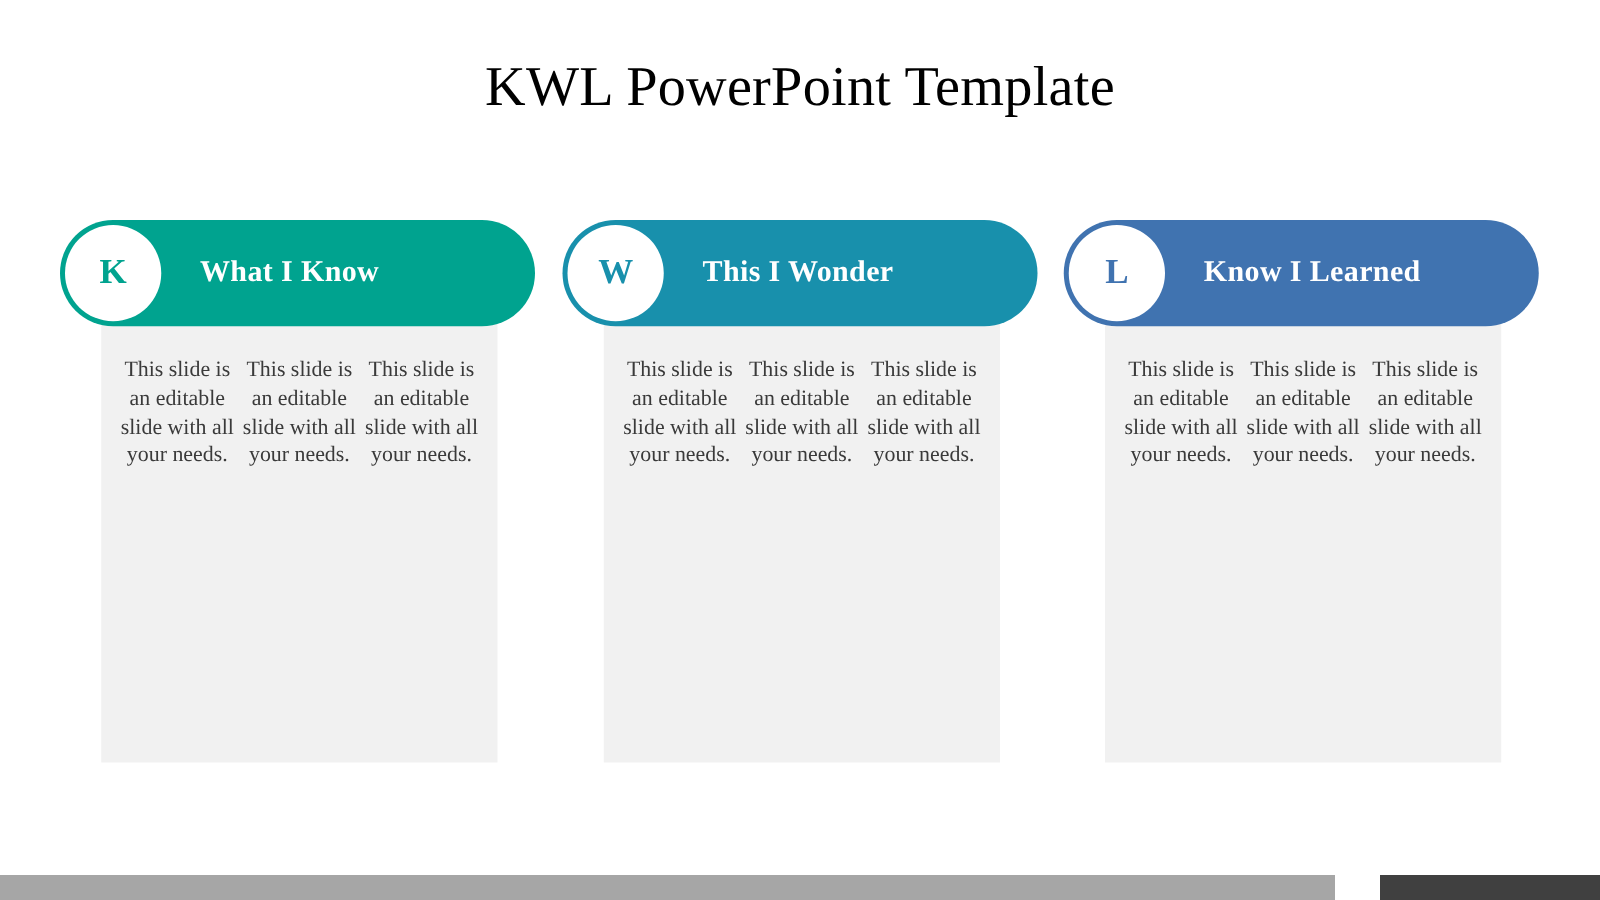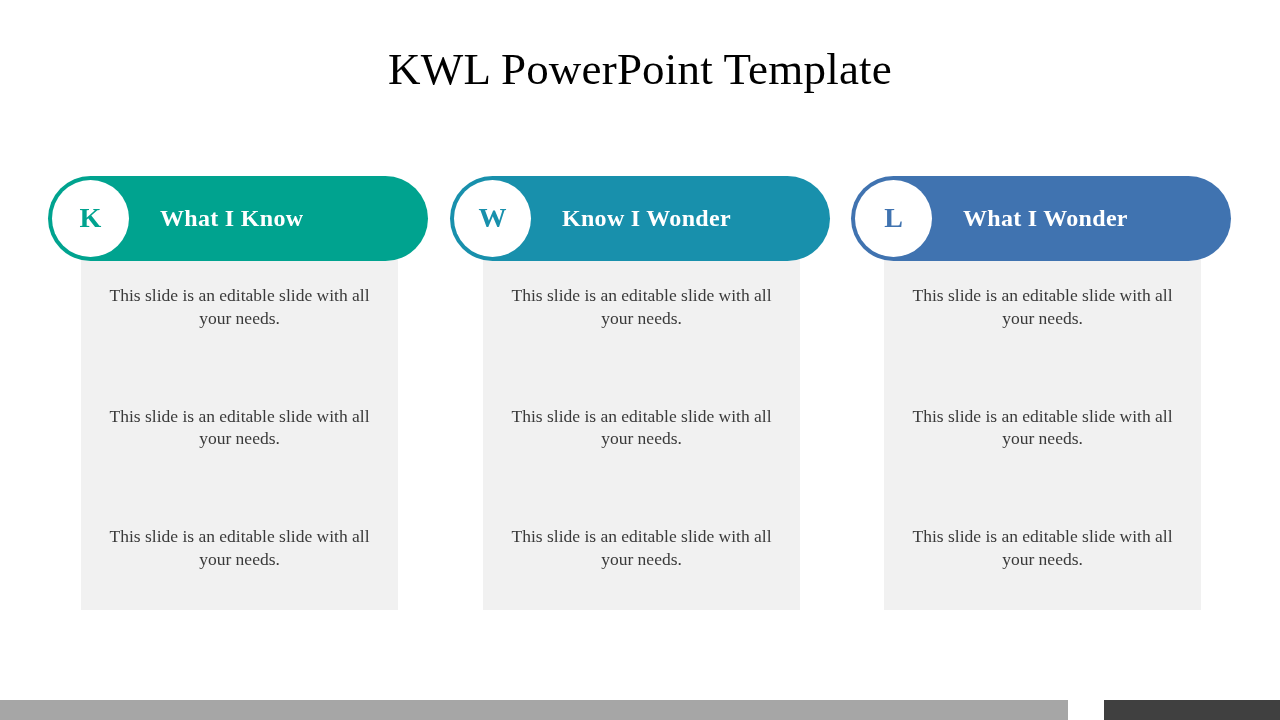--- a/index.html
+++ b/index.html
@@ -66,21 +66,21 @@
     height: 352px;
     background: #f1f1f1;
   }
 
   .panel-lines {
     position: absolute;
     left: 12px;
     top: 26px;
     width: 293px;
     display: flex;
-    flex-direction: column;
+    flex-direction: row;
   }
 
   .panel-line {
     font-size: 17.5px;
     line-height: 1.30;
     color: #3a3a3a;
     text-align: center;
     margin-bottom: 75px;
   }
   .panel-line:last-child { margin-bottom: 0; }
@@ -178,37 +178,37 @@
         <div class="panel-lines">
           <div class="panel-line">This slide is an editable slide with all your needs.</div>
           <div class="panel-line">This slide is an editable slide with all your needs.</div>
           <div class="panel-line">This slide is an editable slide with all your needs.</div>
         </div>
       </div>
       <div class="pill" style="background: rgb(24, 144, 172);">
         <div class="badge">
           <span class="badge-letter" style="color: rgb(24, 144, 172);">W</span>
         </div>
-        <div class="pill-label">Know I Wonder</div>
+        <div class="pill-label">This I Wonder</div>
       </div>
     </div>
 
     <div class="column column-2">
       <div class="panel" style="background: rgb(241, 241, 241);">
         <div class="panel-lines">
           <div class="panel-line">This slide is an editable slide with all your needs.</div>
           <div class="panel-line">This slide is an editable slide with all your needs.</div>
           <div class="panel-line">This slide is an editable slide with all your needs.</div>
         </div>
       </div>
       <div class="pill" style="background: rgb(64, 115, 176);">
         <div class="badge">
           <span class="badge-letter" style="color: rgb(64, 115, 176);">L</span>
         </div>
-        <div class="pill-label">What I Wonder</div>
+        <div class="pill-label">Know I Learned</div>
       </div>
     </div>
 
   </div>
 
   <div class="footer-bar-left" style="background: rgb(166, 166, 166);"></div>
   <div class="footer-bar-right" style="background: rgb(64, 64, 64);"></div>
 
 </div>
 

